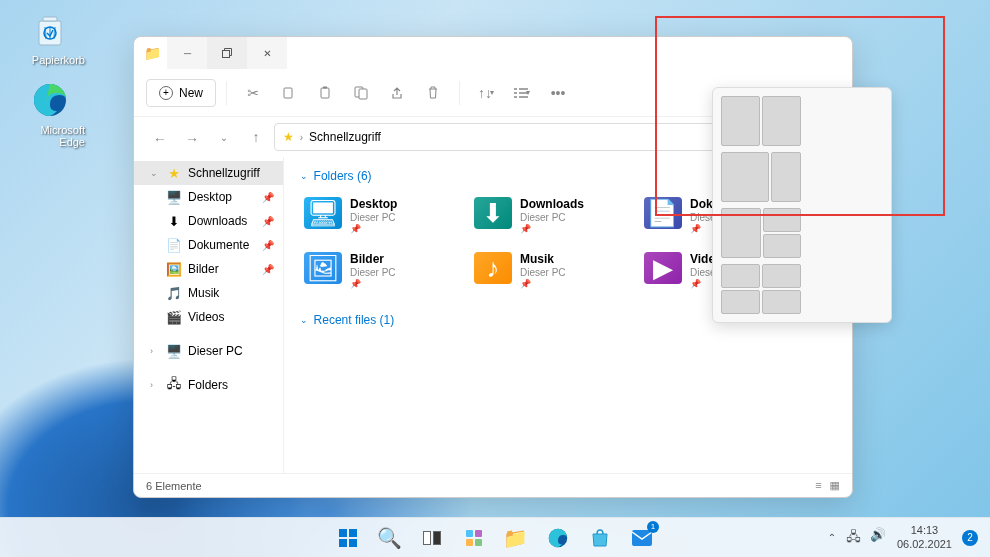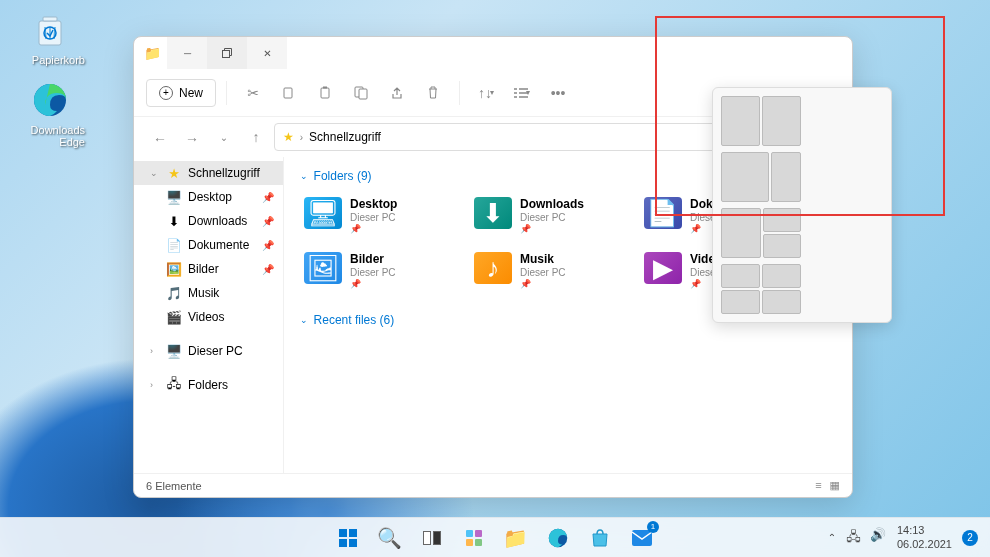--- a/index.html
+++ b/index.html
@@ -82,21 +82,21 @@
   
   .highlight-box { position: absolute; border: 2px solid #e53935; pointer-events: none; z-index: 20; }
   
   
   .taskbar { position: absolute; bottom: 0; left: 0; width: 100%; height: 40px; background: rgba(245,248,252,0.9); backdrop-filter: blur(10px); display: flex; align-items: center; border-top: 1px solid rgba(0,0,0,0.05); }
   .taskbar-center { position: absolute; left: 50%; transform: translateX(-50%); display: flex; gap: 4px; }
   .task-icon { width: 38px; height: 38px; display: flex; align-items: center; justify-content: center; font-size: 20px; cursor: pointer; border-radius: 4px; position: relative; }
   .task-badge { position: absolute; top: 2px; right: 2px; background: #0078d4; color: #fff; font-size: 8px; width: 12px; height: 12px; border-radius: 50%; display: flex; align-items: center; justify-content: center; }
   .taskbar-right { margin-left: auto; display: flex; align-items: center; gap: 10px; padding-right: 12px; font-size: 11px; color: #444; }
   .tray-icons { display: flex; gap: 10px; font-size: 13px; }
-  .clock { text-align: left; line-height: 1.2; }
+  .clock { text-align: center; line-height: 1.2; }
   .notif-badge { width: 16px; height: 16px; background: #0078d4; color: #fff; border-radius: 50%; font-size: 10px; display: flex; align-items: center; justify-content: center; }
   
   
   .fi-cyan { background: linear-gradient(135deg, #29b6f6, #0288d1); color: #fff; }
   .fi-teal { background: linear-gradient(135deg, #26a69a, #00897b); color: #fff; }
   .fi-blue { background: linear-gradient(135deg, #5c6bc0, #3949ab); color: #fff; }
   .fi-indigo { background: linear-gradient(135deg, #42a5f5, #1e88e5); color: #fff; }
   .fi-orange { background: linear-gradient(135deg, #ffa726, #fb8c00); color: #fff; }
   .fi-purple { background: linear-gradient(135deg, #ab47bc, #8e24aa); color: #fff; }
   
@@ -121,21 +121,21 @@
 </div>
 
 <div class="desktop-icon" style="left:15px; top:80px;">
   <div class="icon-img">
     <svg width="38" height="38" viewBox="0 0 38 38">
         <circle cx="19" cy="19" r="16" fill="#0c59a4"></circle>
         <path d="M19 3 A16 16 0 0 1 35 19 Q35 14 28 14 Q19 14 19 24 Q19 30 26 30 A16 16 0 0 1 19 35 A16 16 0 0 1 3 19 A16 16 0 0 1 19 3" fill="#2cc2d9"></path>
         <path d="M19 3 A16 16 0 0 1 35 19 Q35 12 26 12 Q14 12 14 24" fill="#49d668"></path>
       </svg>
   </div>
-  <div class="icon-label">Downloads Edge</div>
+  <div class="icon-label">Microsoft Edge</div>
 </div>
 
 <div class="explorer-window">
 
   <div class="title-bar">
     <span class="title-icon">📁</span>
     <div class="window-controls">
       <div class="win-ctrl">─</div>
       <div class="win-ctrl max">
         <svg width="10" height="10" viewBox="0 0 10 10">
@@ -257,21 +257,21 @@
           <span class="chev-sm">›</span>
           <span class="side-icon">🖧</span>
           <span>Folders</span>
         </div>
       </div>
     </div>
 
     <div class="content">
       <div class="section-header">
         <span class="chev-sm">⌄</span>
-        <span>Folders (9)</span>
+        <span>Folders (6)</span>
       </div>
       <div class="folder-grid" id="folder-grid">
           <div class="folder-item">
             <div class="folder-icon-lg fi-cyan">🖥</div>
             <div class="folder-info">
               <div class="folder-name">Desktop</div>
               <div class="folder-sub">Dieser PC</div>
               <div class="folder-pin">📌</div>
             </div>
           </div>
@@ -312,21 +312,21 @@
             <div class="folder-info">
               <div class="folder-name">Videos</div>
               <div class="folder-sub">Dieser PC</div>
               <div class="folder-pin">📌</div>
             </div>
           </div>
         </div>
 
       <div class="section-header">
         <span class="chev-sm">⌄</span>
-        <span>Recent files (6)</span>
+        <span>Recent files (1)</span>
       </div>
     </div>
   </div>
 
   <div class="status-bar">
     <span>6 Elemente</span>
     <div class="status-right">
       <span>≡</span>
       <span>▦</span>
     </div>

